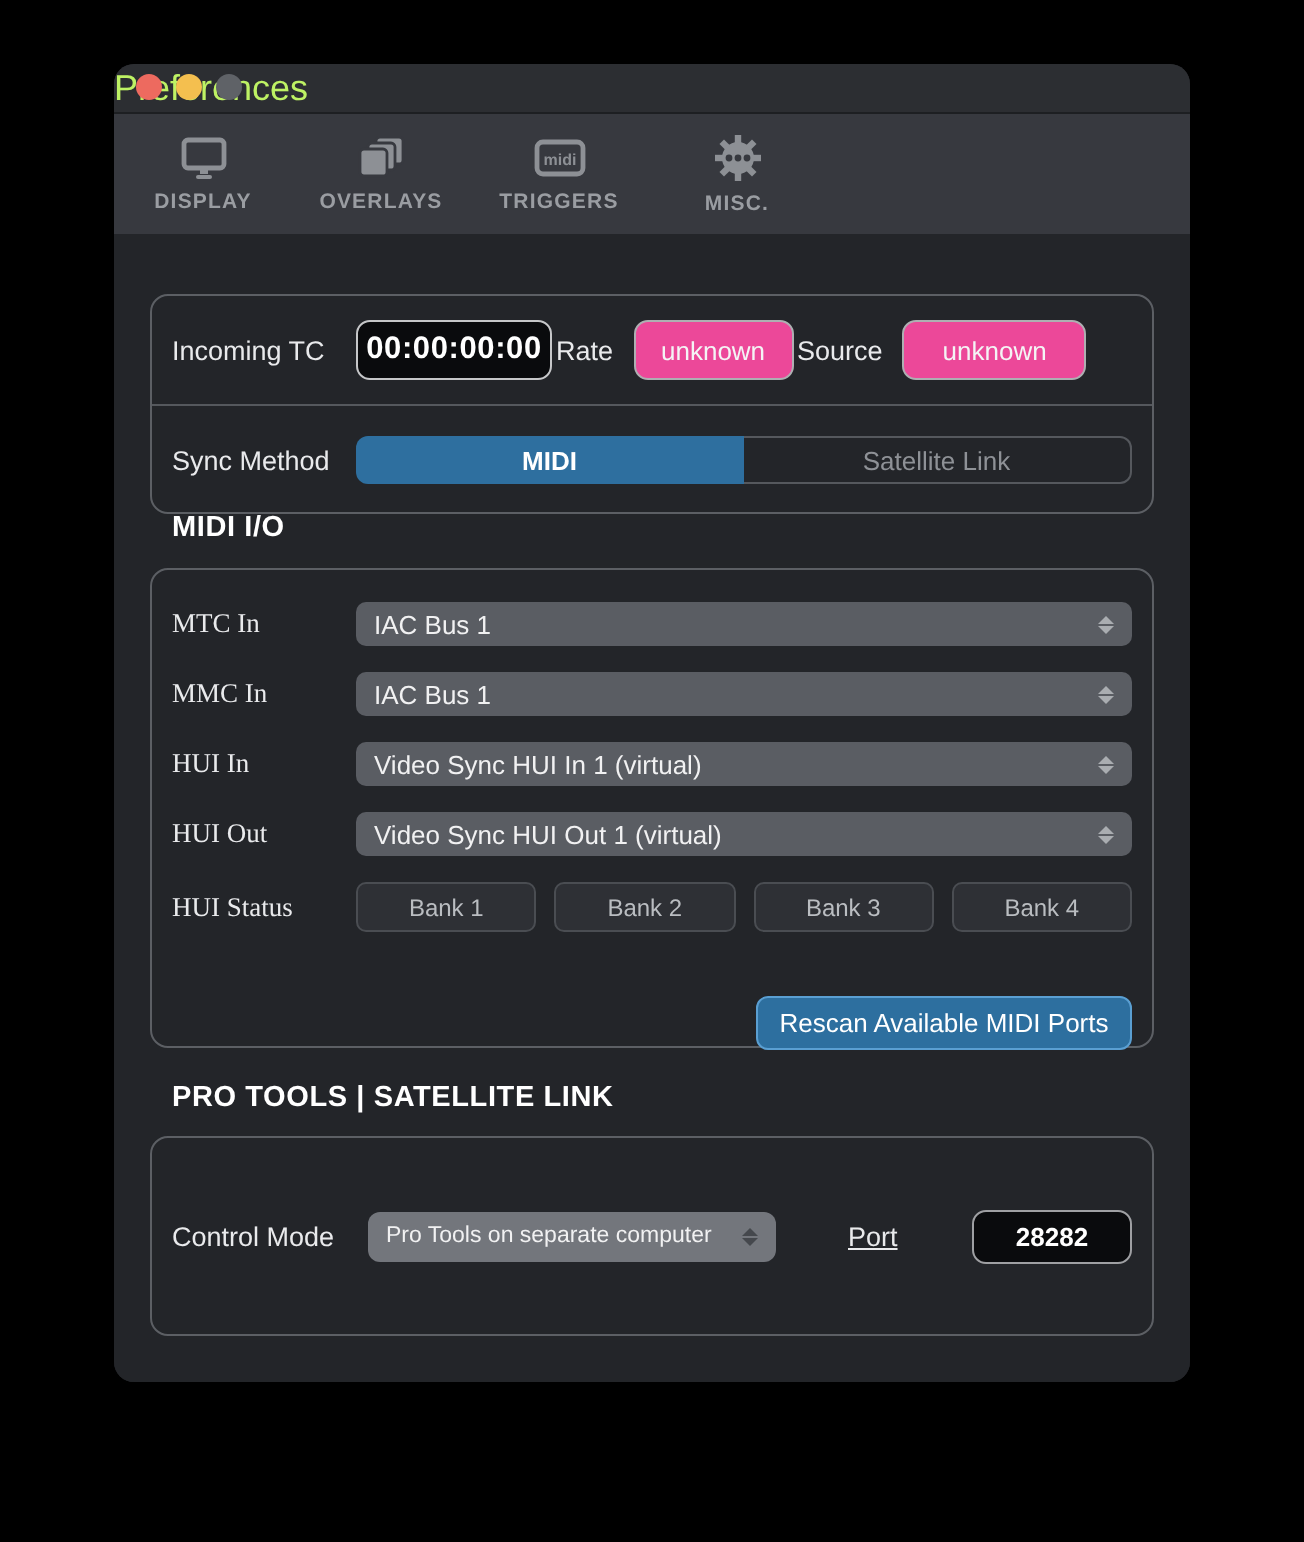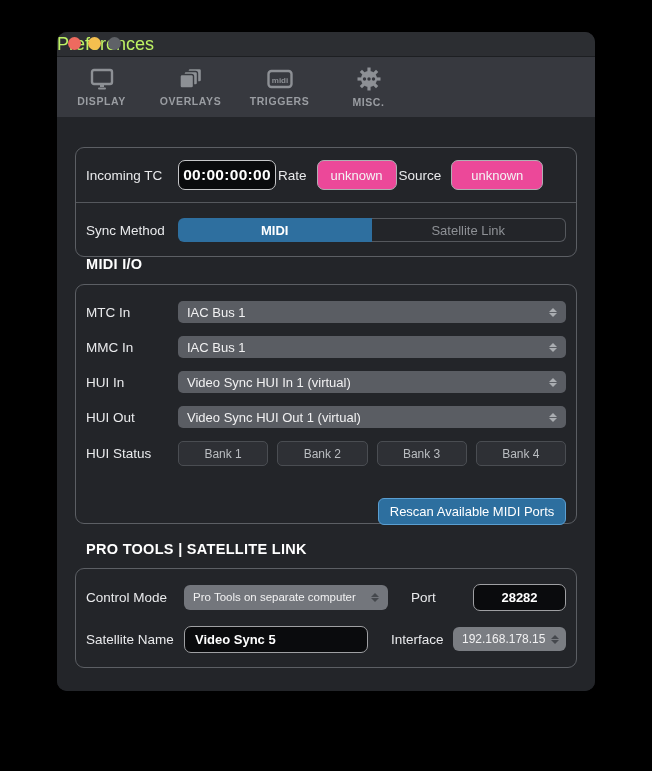--- a/index.html
+++ b/index.html
@@ -46,41 +46,41 @@
   .mid-label{margin-left:2px;}
   
   .segmented{flex:1;display:flex;height:24px;}
   .seg{flex:1;display:flex;align-items:center;justify-content:center;font-size:13px;box-sizing:border-box;}
   .seg.on{background:#2e6f9f;color:#fff;font-weight:bold;border-radius:6px 0 0 6px;}
   .seg.off{border:1px solid #55585d;border-left:none;border-radius:0 6px 6px 0;color:#8e9196;}
   
   #hdr-midi{top:139px;}
   #panel-midi{top:167px;height:240px;padding:16px 10px 0 10px;display:flex;flex-direction:column;gap:13px;}
   .io-row{display:flex;align-items:center;}
-  .io-label{width:92px;flex:none;}
+  .io-label{width:92px;flex:none;font-family:Liberation Serif, serif;}
   .dropdown{flex:1;height:22px;background:#5a5d63;border-radius:5px;display:flex;align-items:center;
             padding:0 9px;color:#f1f1f2;font-size:13px;box-sizing:border-box;}
   .stepper{margin-left:auto;display:flex;flex-direction:column;align-items:center;gap:1px;padding-left:6px;}
   .stepper i{width:0;height:0;border-left:4px solid transparent;border-right:4px solid transparent;display:block;}
   .stepper i.up{border-bottom:4px solid #aaadb1;}
   .stepper i.down{border-top:4px solid #aaadb1;}
   .dropdown.light .stepper i.up{border-bottom-color:#45484d;}
   .dropdown.light .stepper i.down{border-top-color:#45484d;}
   .banks{flex:1;display:flex;gap:9px;}
   .bank-btn{flex:1;height:23px;background:#2e3035;border:1px solid #4a4d52;border-radius:5px;
             color:#babdc1;font-size:12px;display:flex;align-items:center;justify-content:center;}
   .rescan-row{display:flex;justify-content:flex-end;margin-top:19px;}
   .rescan-btn{width:186px;height:25px;background:#2d6f9f;border:1px solid #5a9fd2;border-radius:6px;
               color:#fff;font-size:13px;display:flex;align-items:center;justify-content:center;}
   
   #hdr-sat{top:424px;}
   #panel-sat{top:451px;height:100px;padding:0 10px;display:flex;flex-direction:column;justify-content:center;gap:15px;}
   .sat-row{display:flex;align-items:center;}
   .sat-label{width:98px;flex:none;}
-  .sat-label2{width:62px;flex:none;margin-left:23px;}
+  .sat-label2{width:62px;flex:none;margin-left:36px;text-decoration:underline;}
   .dropdown.fixed{flex:none;width:204px;height:25px;background:#73767c;font-size:11.5px;border-radius:6px;}
   .dropdown.iface{flex:none;width:113px;height:24px;background:#7a7d82;font-size:12px;border-radius:6px;}
   .input-box{height:27px;background:#0a0b0d;border:1px solid #9fa0a3;border-radius:7px;color:#fff;
              font-size:13px;display:flex;align-items:center;box-sizing:border-box;}
   .port-box{width:100px;justify-content:center;font-weight:bold;}
   .name-box{width:184px;padding:0 10px;font-weight:bold;}
 </style>
 </head>
 <body>
 
@@ -235,29 +235,17 @@
           <div class="dropdown light fixed">
             <span>Pro Tools on separate computer</span>
             <span class="stepper">
                 <i class="up"></i>
                 <i class="down"></i>
               </span>
           </div>
           <span class="label sat-label2">Port</span>
           <div class="input-box port-box">28282</div>
         </div>
-        <div class="sat-row">
-          <span class="label sat-label">Satellite Name</span>
-          <div class="input-box name-box">Video Sync 5</div>
-          <span class="label sat-label2">Interface</span>
-          <div class="dropdown light iface">
-            <span>192.168.178.15</span>
-            <span class="stepper">
-                <i class="up"></i>
-                <i class="down"></i>
-              </span>
-          </div>
-        </div>
       </div>
 
     </div>
   </div>
 </div>
 
 </body></html>

